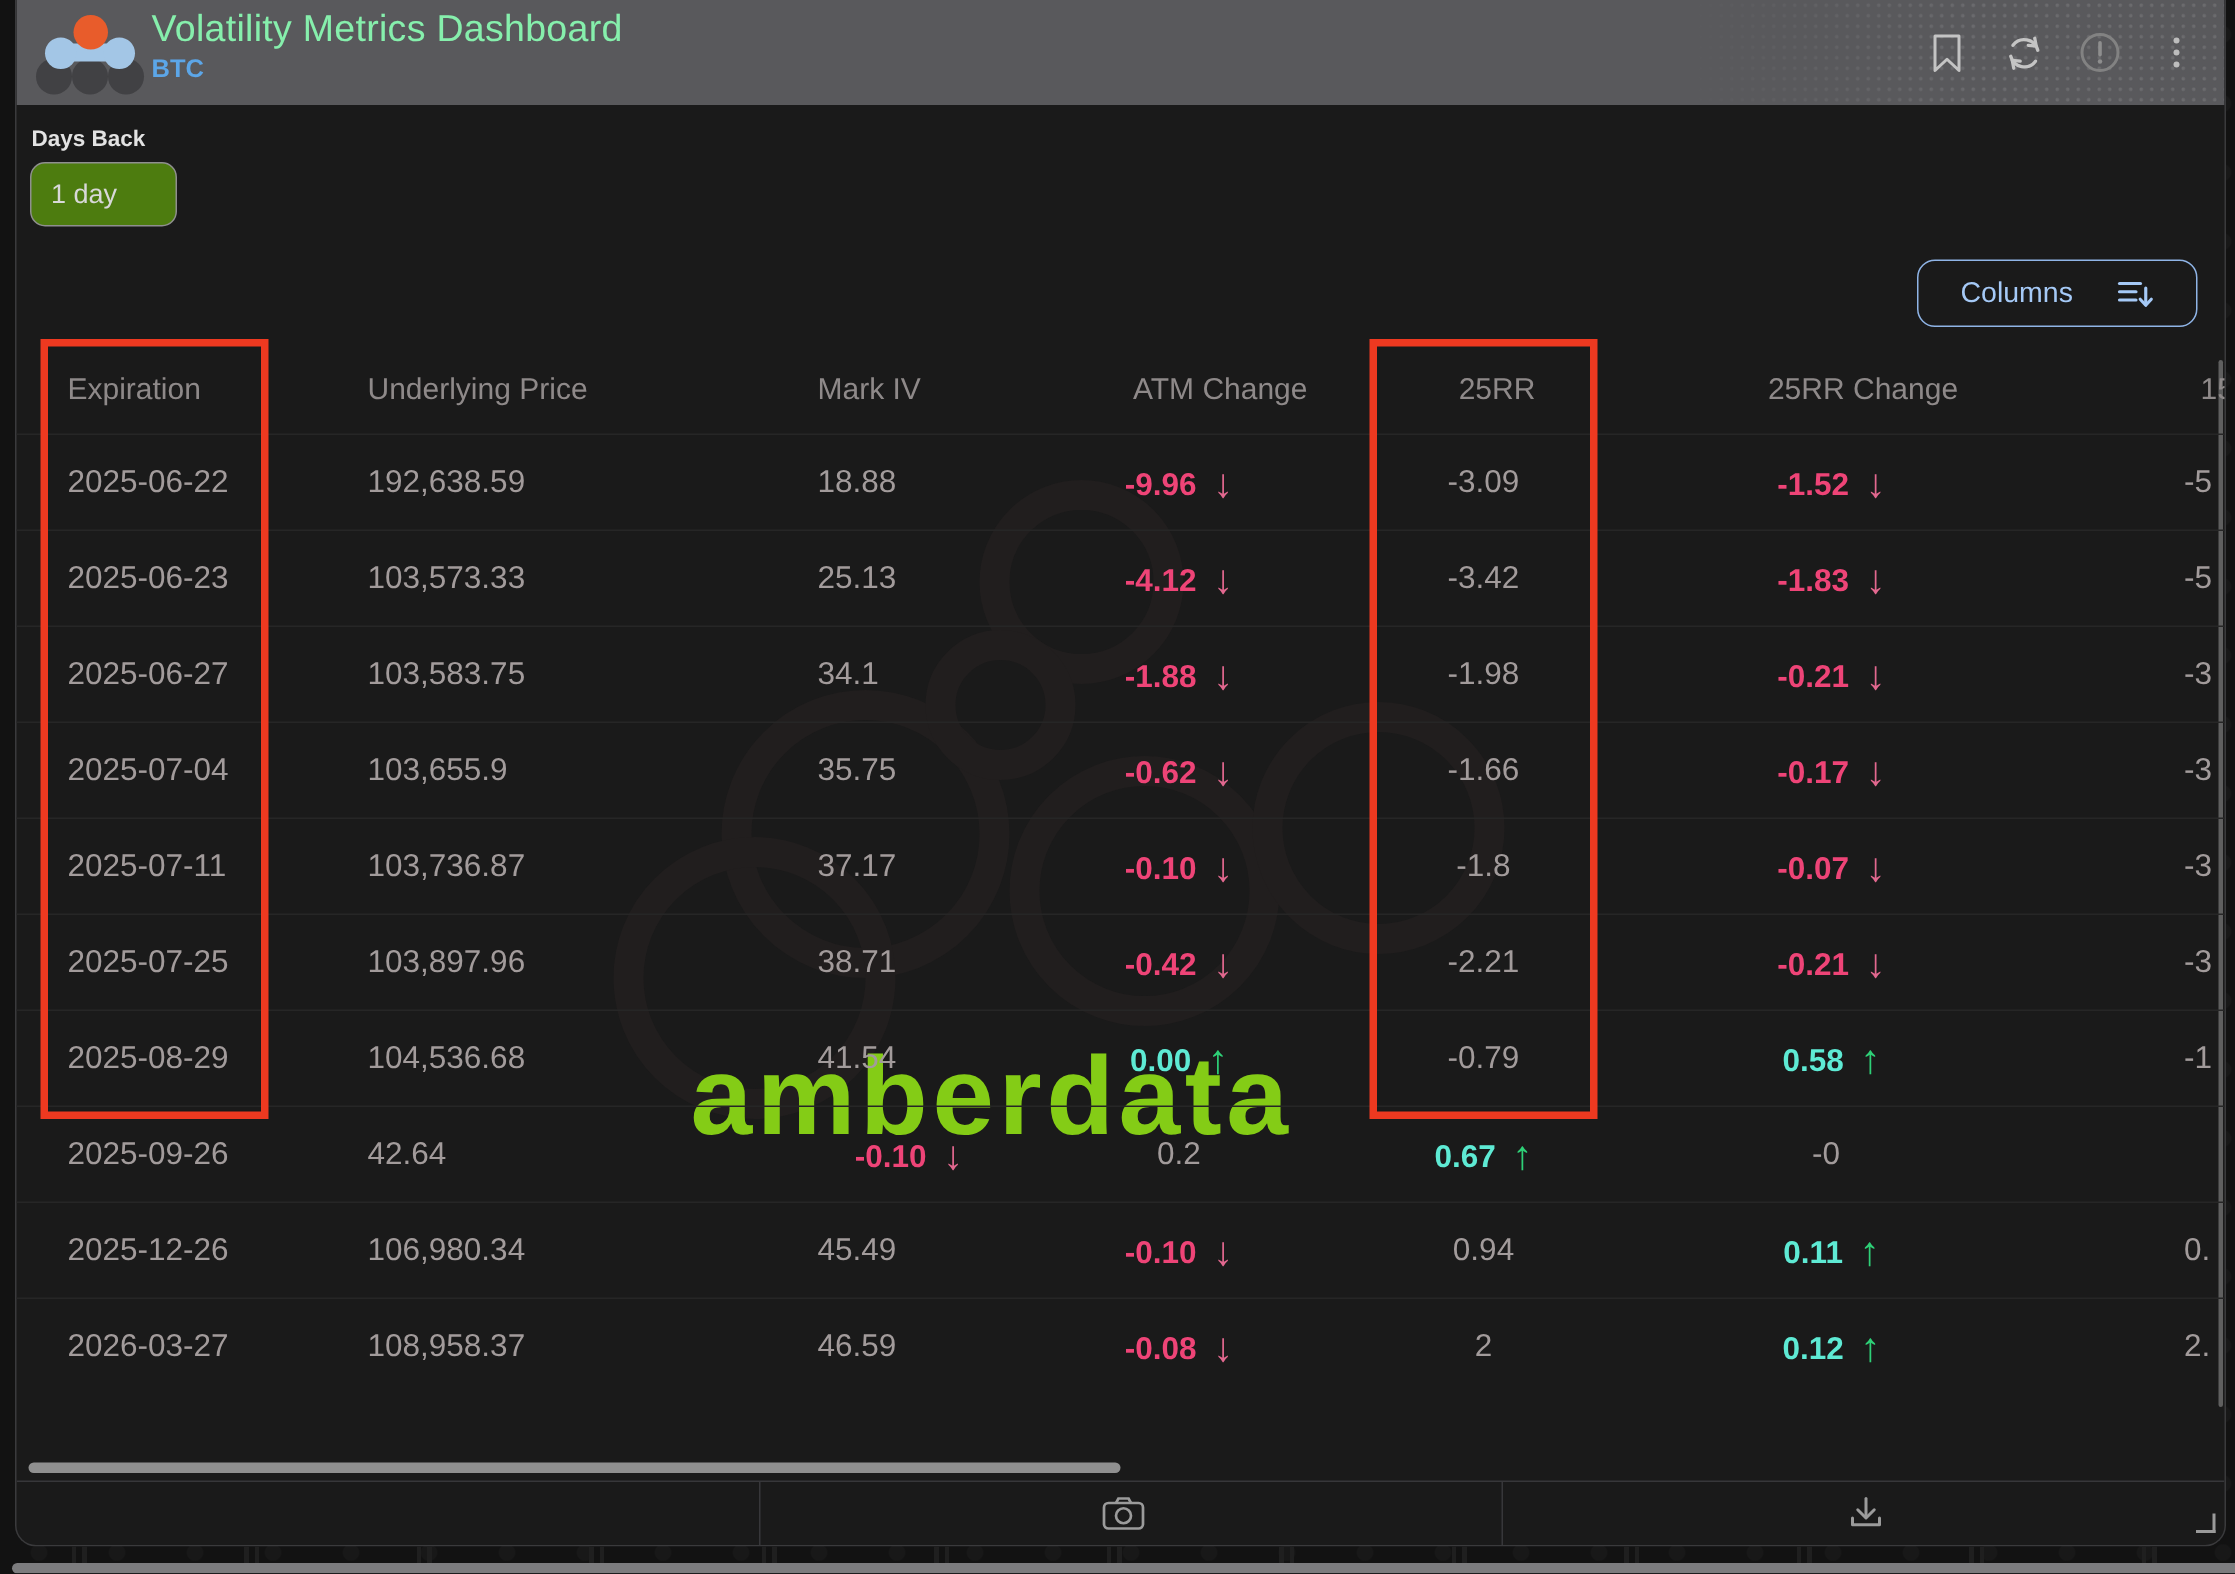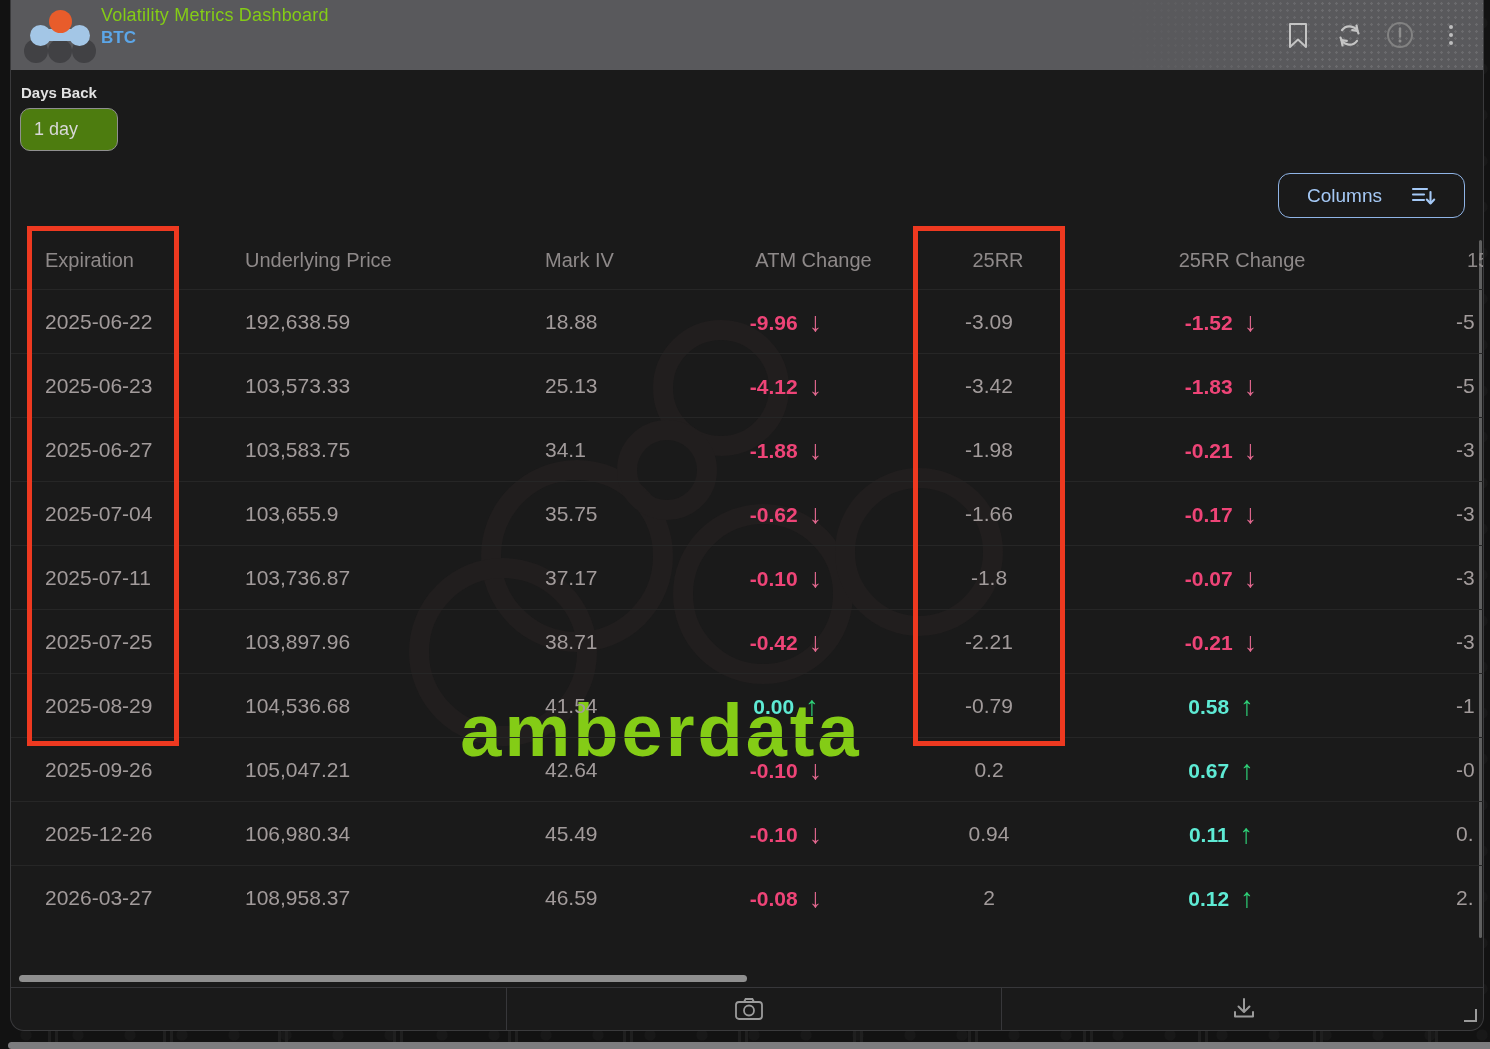--- a/index.html
+++ b/index.html
@@ -32,21 +32,21 @@
   .logo { position:relative; width:74px; height:56px; margin:8px 4px 0 12px; flex:none; }
   .logo i { position:absolute; border-radius:50%; }
   .logo .d1 { width:24px; height:24px; background:#414144; left:1px;  top:31px; }
   .logo .d2 { width:24px; height:24px; background:#414144; left:25px; top:31px; }
   .logo .d3 { width:24px; height:24px; background:#414144; left:49px; top:31px; }
   .logo .b1 { width:21px; height:21px; background:#a3c6e6; left:7px;  top:17px; }
   .logo .b2 { width:21px; height:21px; background:#a3c6e6; left:46px; top:17px; }
   .logo .bbar { position:absolute; left:16px; top:21px; width:42px; height:12px; background:#a3c6e6; border-radius:6px; }
   .logo .o1 { width:23px; height:23px; background:#e85c2b; left:26px; top:2px; }
   .tstack { padding-top:5px; }
-  .title { color:#84cc16; font-size:18px; letter-spacing:.2px; }
+  .title { color:#86efac; font-size:25px; letter-spacing:.2px; }
   .symbol { color:#5ca6e8; font-size:17px; font-weight:700; margin-top:2px; }
   .tb-icons { position:absolute; right:18px; top:21px; display:flex; align-items:center; gap:23px; }
   .tb-icons .icn { width:28px; height:28px; display:flex; align-items:center; justify-content:center; cursor:pointer; }
   .kebab { display:flex; flex-direction:column; gap:4px; }
   .kebab b { width:4px; height:4px; border-radius:50%; background:#bdbdbd; }
   
   .dayslabel { position:absolute; left:10px; top:84px; color:#e2e2e2; font-size:15px; font-weight:700; }
   .daybtn {
     position:absolute; left:9px; top:108px; width:98px; height:43px;
     border:1.5px solid #8f8f8f; border-radius:10px; background:#4d7c0f;
@@ -255,21 +255,20 @@
             <div class="cell c1">2025-08-29</div>
             <div class="cell c2">104,536.68</div>
             <div class="cell c3">41.54</div>
             <div class="cell c4 up"><span class="val">0.00</span><span class="arrow">↑</span></div>
             <div class="cell c5">-0.79</div>
             <div class="cell c6 up"><span class="val">0.58</span><span class="arrow">↑</span></div>
             <div class="cell c7">-1</div>
           </div>
           <div class="trow">
             <div class="cell c1">2025-09-26</div>
-            <div class="cell c2">105,047.21</div>
             <div class="cell c3">42.64</div>
             <div class="cell c4 down"><span class="val">-0.10</span><span class="arrow">↓</span></div>
             <div class="cell c5">0.2</div>
             <div class="cell c6 up"><span class="val">0.67</span><span class="arrow">↑</span></div>
             <div class="cell c7">-0</div>
           </div>
           <div class="trow">
             <div class="cell c1">2025-12-26</div>
             <div class="cell c2">106,980.34</div>
             <div class="cell c3">45.49</div>

